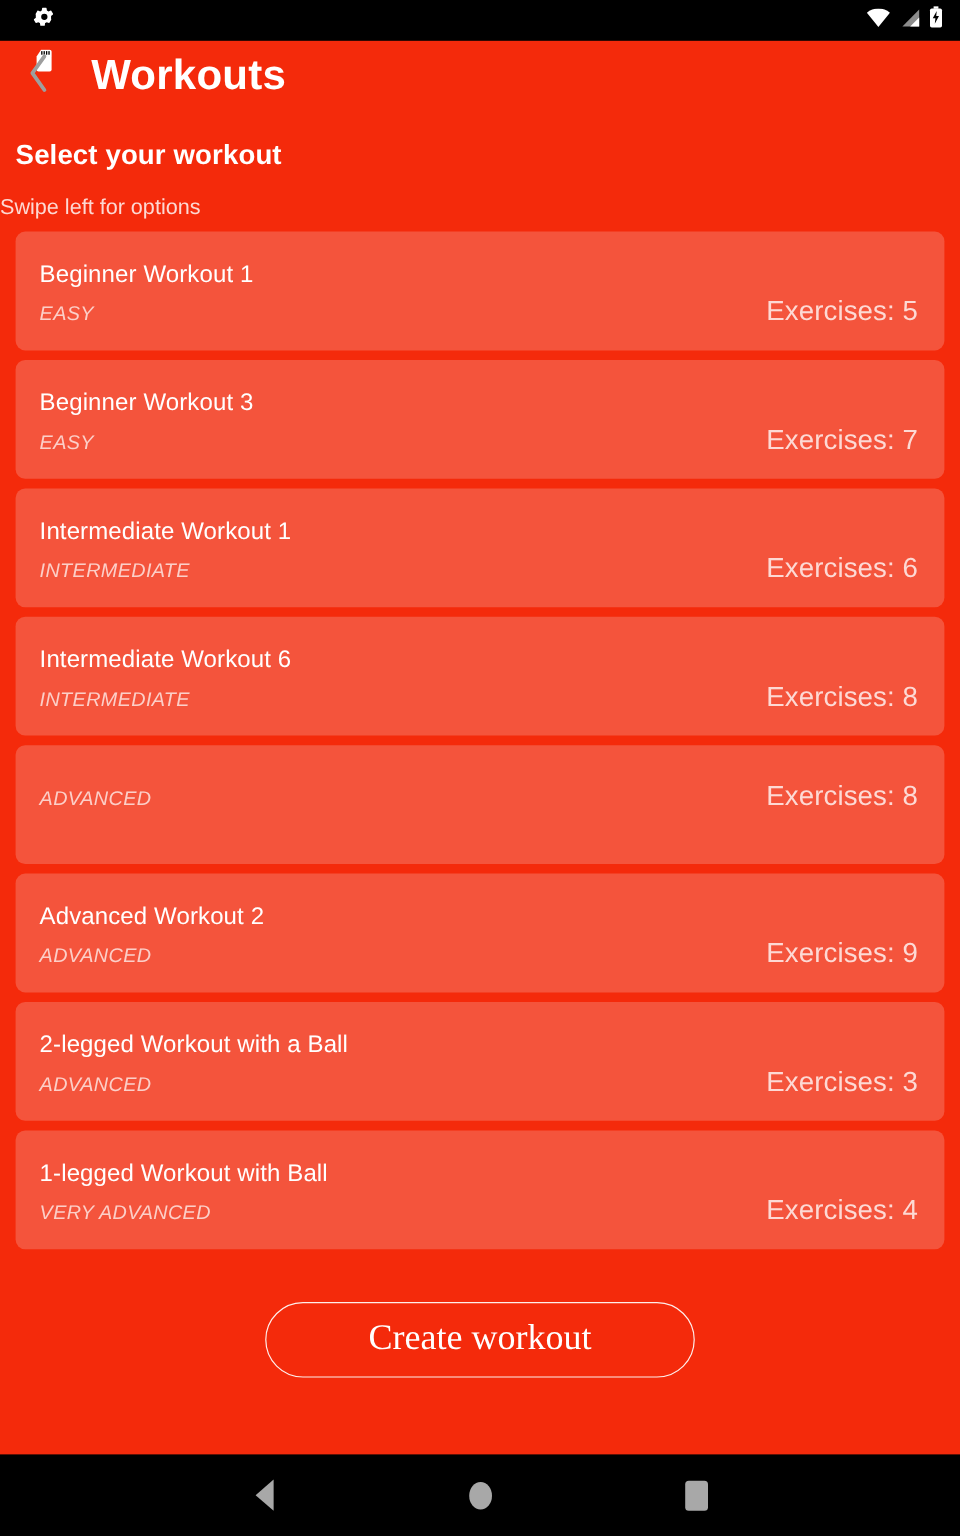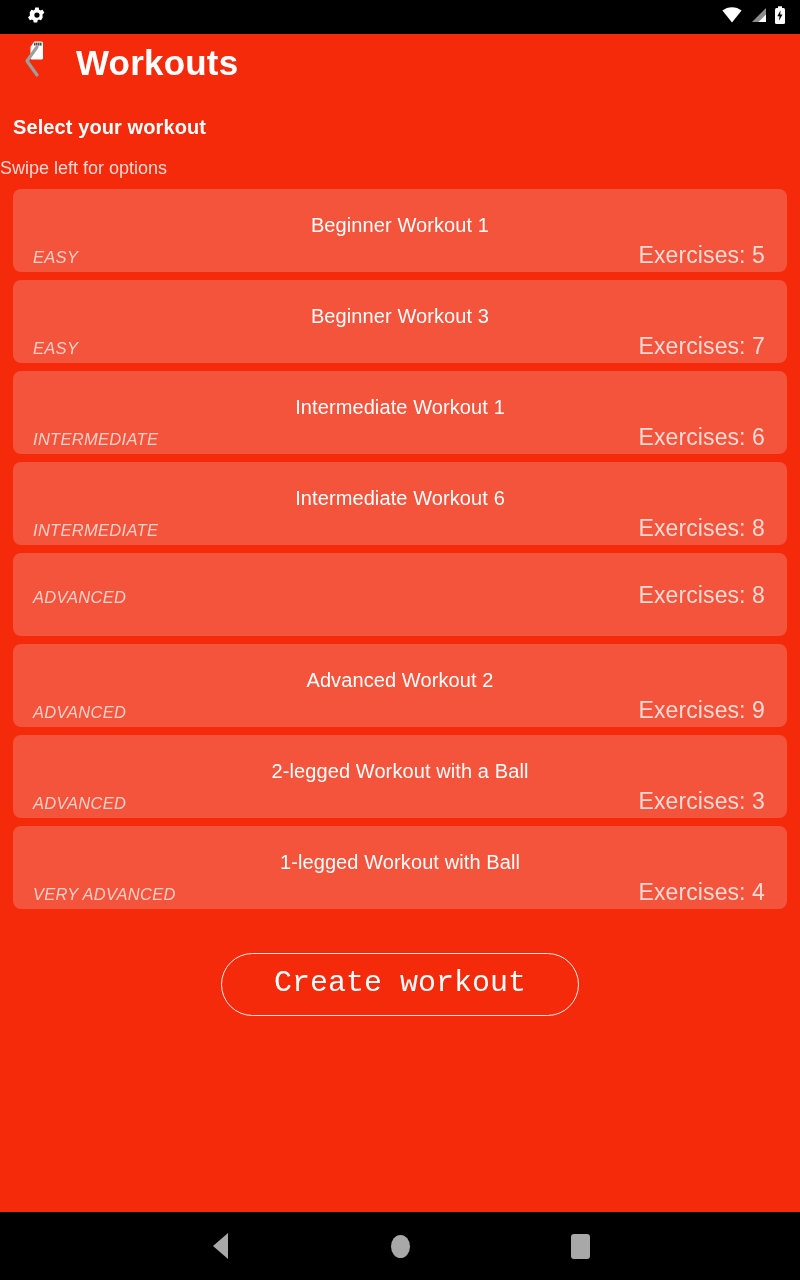--- a/index.html
+++ b/index.html
@@ -55,21 +55,21 @@
   .appbar-title {
     font-size: 35px;
     font-weight: bold;
     color: #ffffff;
     margin-left: 22px;
     letter-spacing: .2px;
   }
 
   
   .section-title {
-    font-size: 20px;
+    font-size: 23px;
     font-weight: bold;
     color: #ffffff;
     padding: 24px 0 0 13px;
     letter-spacing: .1px;
   }
 
   .swipe-hint {
     text-align: left;
     font-size: 18px;
     color: rgba(255,255,255,0.82);
@@ -80,25 +80,24 @@
   .list {
     padding: 0 13px;
     display: flex;
     flex-direction: column;
     gap: 8px;
   }
 
   .card {
     background: #F4543C;
     border-radius: 8px;
-    height: 83px;
+    height: 99px;
     padding: 24px 20px 0 20px;
     position: relative;
     cursor: pointer;
-    text-align: center;
   }
   .card-title {
     font-size: 20px;
     color: #ffffff;
     line-height: 24px;
     letter-spacing: .1px;
   }
   .card-row {
     display: flex;
     align-items: baseline;
@@ -122,21 +121,21 @@
   .cta-wrap {
     display: flex;
     justify-content: center;
     padding-top: 44px;
   }
   .cta {
     border: 1.4px solid rgba(255,255,255,0.92);
     border-radius: 32px;
     color: #ffffff;
     background: transparent;
-    font-family: Liberation Mono, monospace;
+    font-family: Liberation Serif, serif;
     font-size: 30px;
     padding: 14px 40px 17px 40px;
     min-width: 358px;
     text-align: center;
     cursor: pointer;
     line-height: 1;
   }
 
   
   .navbar {

